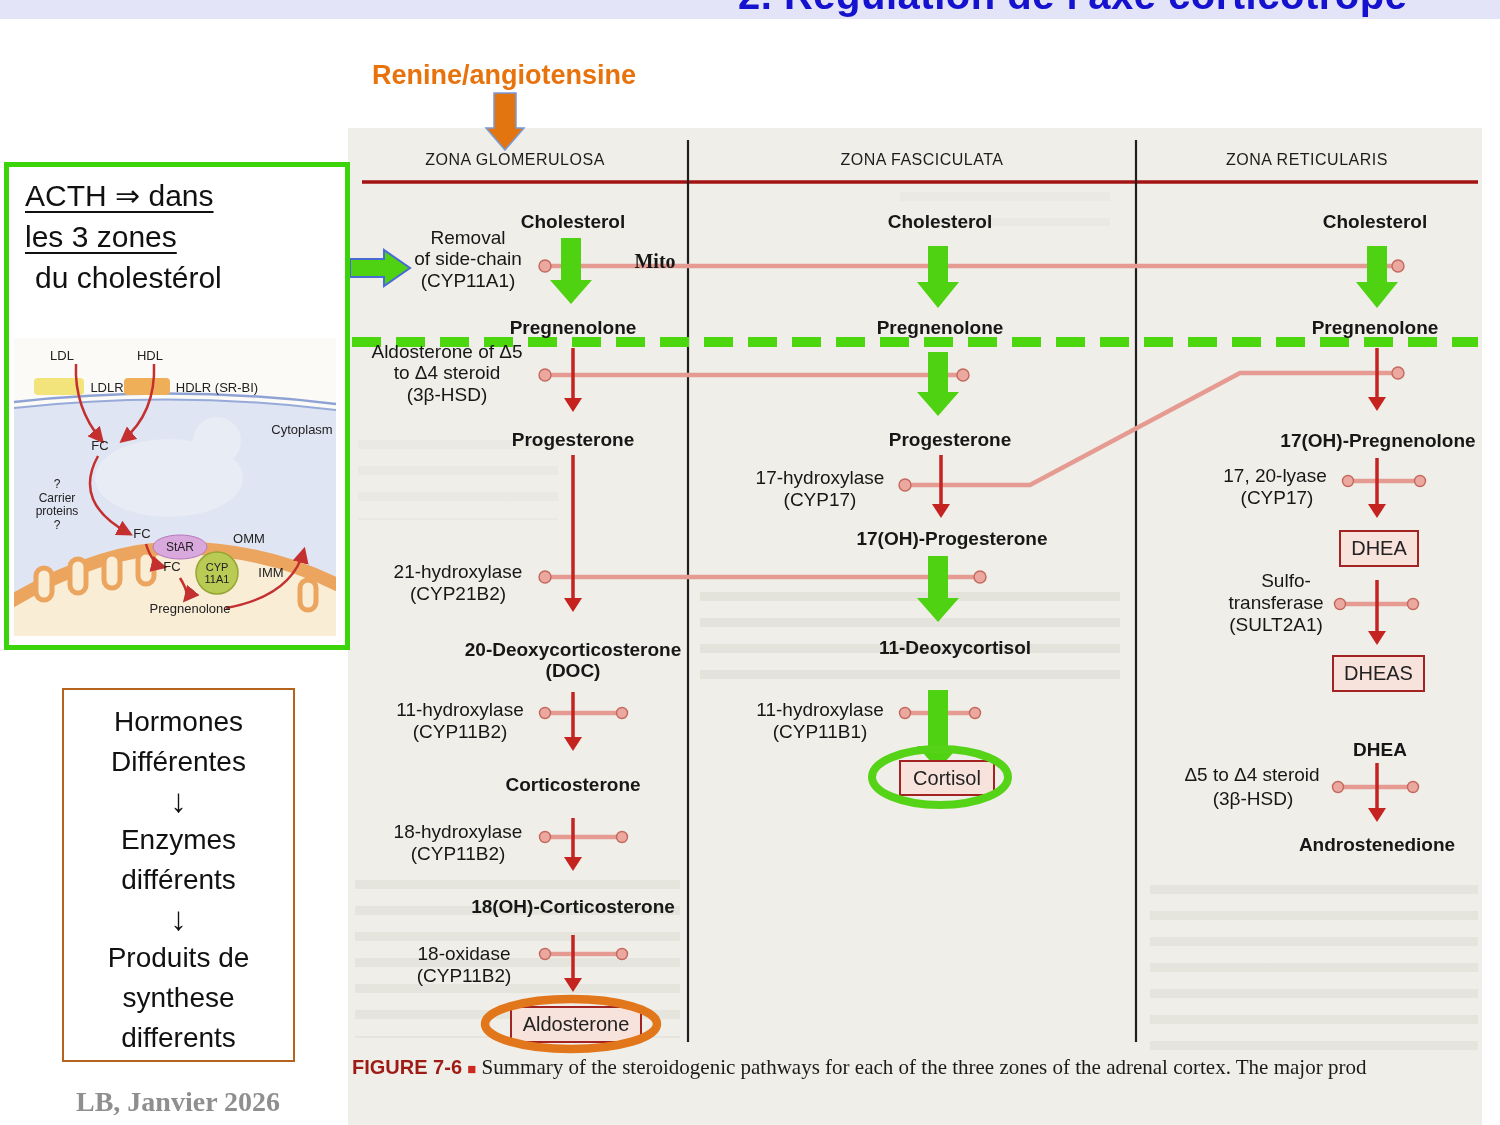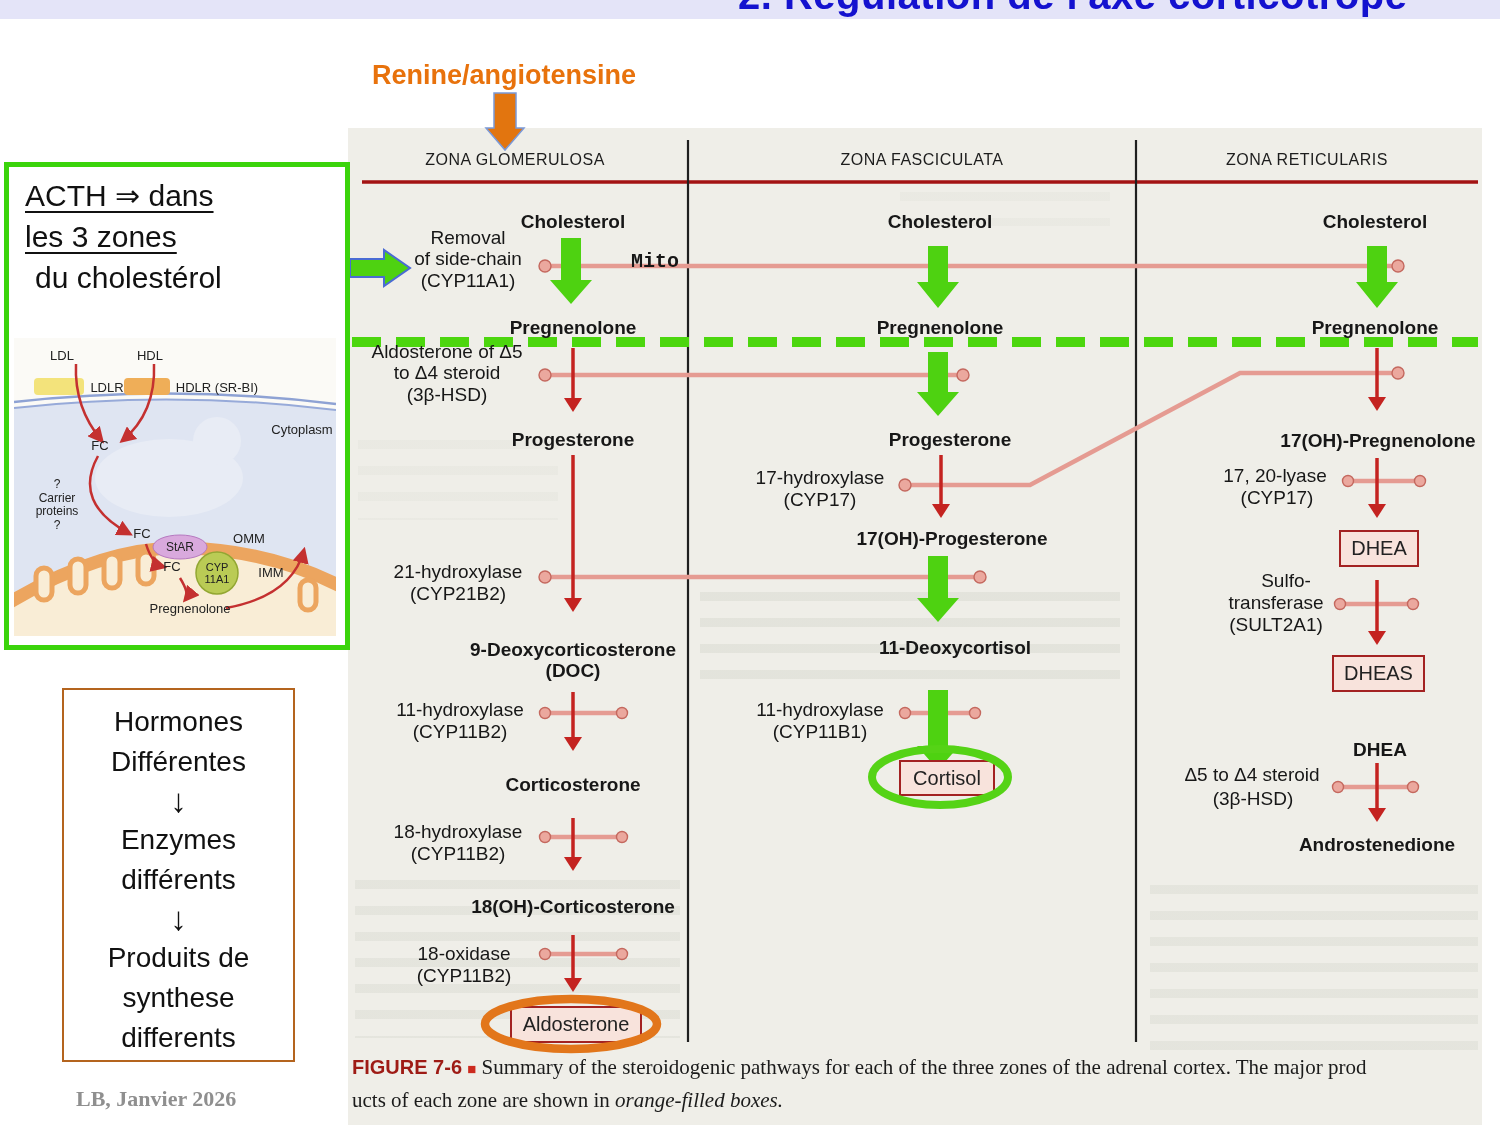--- a/index.html
+++ b/index.html
@@ -8,40 +8,40 @@
   
   .titleband{position:absolute;left:0;top:0;width:1500px;height:19px;background:#e4e4f8;overflow:hidden;z-index:6;}
   .titletext{position:absolute;top:-27px;left:738px;width:712px;font-size:40px;font-weight:bold;
              color:#1412cf;white-space:nowrap;letter-spacing:.5px;}
   
   .t{position:absolute;white-space:nowrap;color:#171717;z-index:4;}
   .c{transform:translateX(-50%);}
   .b{font-weight:bold;}
   .f19{font-size:19px;line-height:20px;}
   .zone{font-size:16px;letter-spacing:.5px;color:#1d1d1d;}
-  .serifb{font-family:Liberation Mono, monospace;font-weight:bold;}
+  .serifb{font-family:Liberation Serif, serif;font-weight:bold;}
   
   .figpanel{position:absolute;left:348px;top:128px;width:1134px;height:997px;background:#efeee8;z-index:1;}
   .ghost{position:absolute;z-index:2;background-image:repeating-linear-gradient(180deg,rgba(134,144,124,.14) 0 9px,transparent 9px 26px);}
   
   .pbox{position:absolute;background:#f8e3dc;border:2.5px solid #a32222;text-align:center;
         font-size:20px;color:#222;z-index:4;}
   
   .acthbox{position:absolute;left:4px;top:162px;width:336px;height:478px;border:5px solid #3bd40b;
            background:#fff;z-index:5;}
   .acthtext{position:absolute;left:16px;top:8px;font-size:30px;line-height:41px;color:#111;}
   .ul{text-decoration:underline;text-decoration-thickness:2px;text-underline-offset:5px;}
   
   .hormbox{position:absolute;left:62px;top:688px;width:233px;height:374px;border:2px solid #b4641e;
            background:#fff;text-align:center;z-index:4;padding-top:12px;box-sizing:border-box;}
   .hormbox div{font-size:28px;line-height:40px;color:#111;}
   .hormbox .ar{font-size:33px;font-weight:bold;line-height:38px;}
   .renine{position:absolute;left:372px;top:60px;font-size:27px;font-weight:bold;color:#e8720c;z-index:4;}
   .footer{position:absolute;left:76px;top:1086px;font-family:"Liberation Serif",serif;font-weight:bold;
-          font-size:22px;color:#8f8f8f;z-index:4;}
+          font-size:28px;color:#8f8f8f;z-index:4;}
   .caption{position:absolute;left:352px;z-index:4;white-space:nowrap;font-family:"Liberation Serif",serif;
            font-size:21px;color:#1b1b1b;}
   .figno{font-family:"Liberation Sans",sans-serif;font-weight:bold;font-size:20px;color:#9e1b15;}
   .sq{color:#cc2a1e;font-size:15px;}
   .ital{font-style:italic;}
   svg.layer{position:absolute;left:0;top:0;z-index:3;pointer-events:none;}
   svg.rings{z-index:5;}
   .cellsvg{position:absolute;left:14px;top:338px;z-index:6;}
   .celllabel{font-family:"Liberation Sans",sans-serif;fill:#222;}
 </style>
@@ -221,21 +221,21 @@
     </g>
   </svg>
 
   <div class="t c zone" style="left:515px;top:151px">ZONA GLOMERULOSA</div>
   <div class="t c zone" style="left:922px;top:151px">ZONA FASCICULATA</div>
   <div class="t c zone" style="left:1307px;top:151px">ZONA RETICULARIS</div>
 
   <div class="t c b f19" style="left:573px;top:212px">Cholesterol</div>
   <div class="t c b f19" style="left:573px;top:318px">Pregnenolone</div>
   <div class="t c b f19" style="left:573px;top:430px">Progesterone</div>
-  <div class="t c b f19" style="left:573px;top:640px">9-Deoxycorticosterone</div>
+  <div class="t c b f19" style="left:573px;top:640px">20-Deoxycorticosterone</div>
   <div class="t c b f19" style="left:573px;top:661px">(DOC)</div>
   <div class="t c b f19" style="left:573px;top:775px">Corticosterone</div>
   <div class="t c b f19" style="left:573px;top:897px">18(OH)-Corticosterone</div>
 
   <div class="t c f19" style="left:468px;top:228px">Removal</div>
   <div class="t c f19" style="left:468px;top:249px">of side-chain</div>
   <div class="t c f19" style="left:468px;top:271px">(CYP11A1)</div>
   <div class="t c serifb" style="left:655px;top:250px;font-size:20px">Mito</div>
   <div class="t c f19" style="left:447px;top:342px">Aldosterone of Δ5</div>
   <div class="t c f19" style="left:447px;top:363px">to Δ4 steroid</div>
@@ -280,23 +280,20 @@
   <svg class="layer rings" width="1500" height="1125" viewBox="0 0 1500 1125">
     <ellipse cx="940" cy="777" rx="68" ry="28" fill="none" stroke="#55d316" stroke-width="8"></ellipse>
     <ellipse cx="571" cy="1024" rx="86" ry="25" fill="none" stroke="#e2761b" stroke-width="8.5"></ellipse>
   </svg>
 
   <div class="caption" style="top:1055px">
     <span class="figno">FIGURE 7-6</span>
     <span class="sq">■</span>
     <span>Summary of the steroidogenic pathways for each of the three zones of the adrenal cortex. The major prod</span>
   </div>
-  <div class="caption" style="top:1088px">
-    <span>ucts of each zone are shown in </span><span class="ital">orange-filled boxes.</span>
-  </div>
 
   <div class="hormbox">
     <div>Hormones</div>
     <div>Différentes</div>
     <div class="ar">↓</div>
     <div>Enzymes</div>
     <div>différents</div>
     <div class="ar">↓</div>
     <div>Produits de</div>
     <div>synthese</div>

